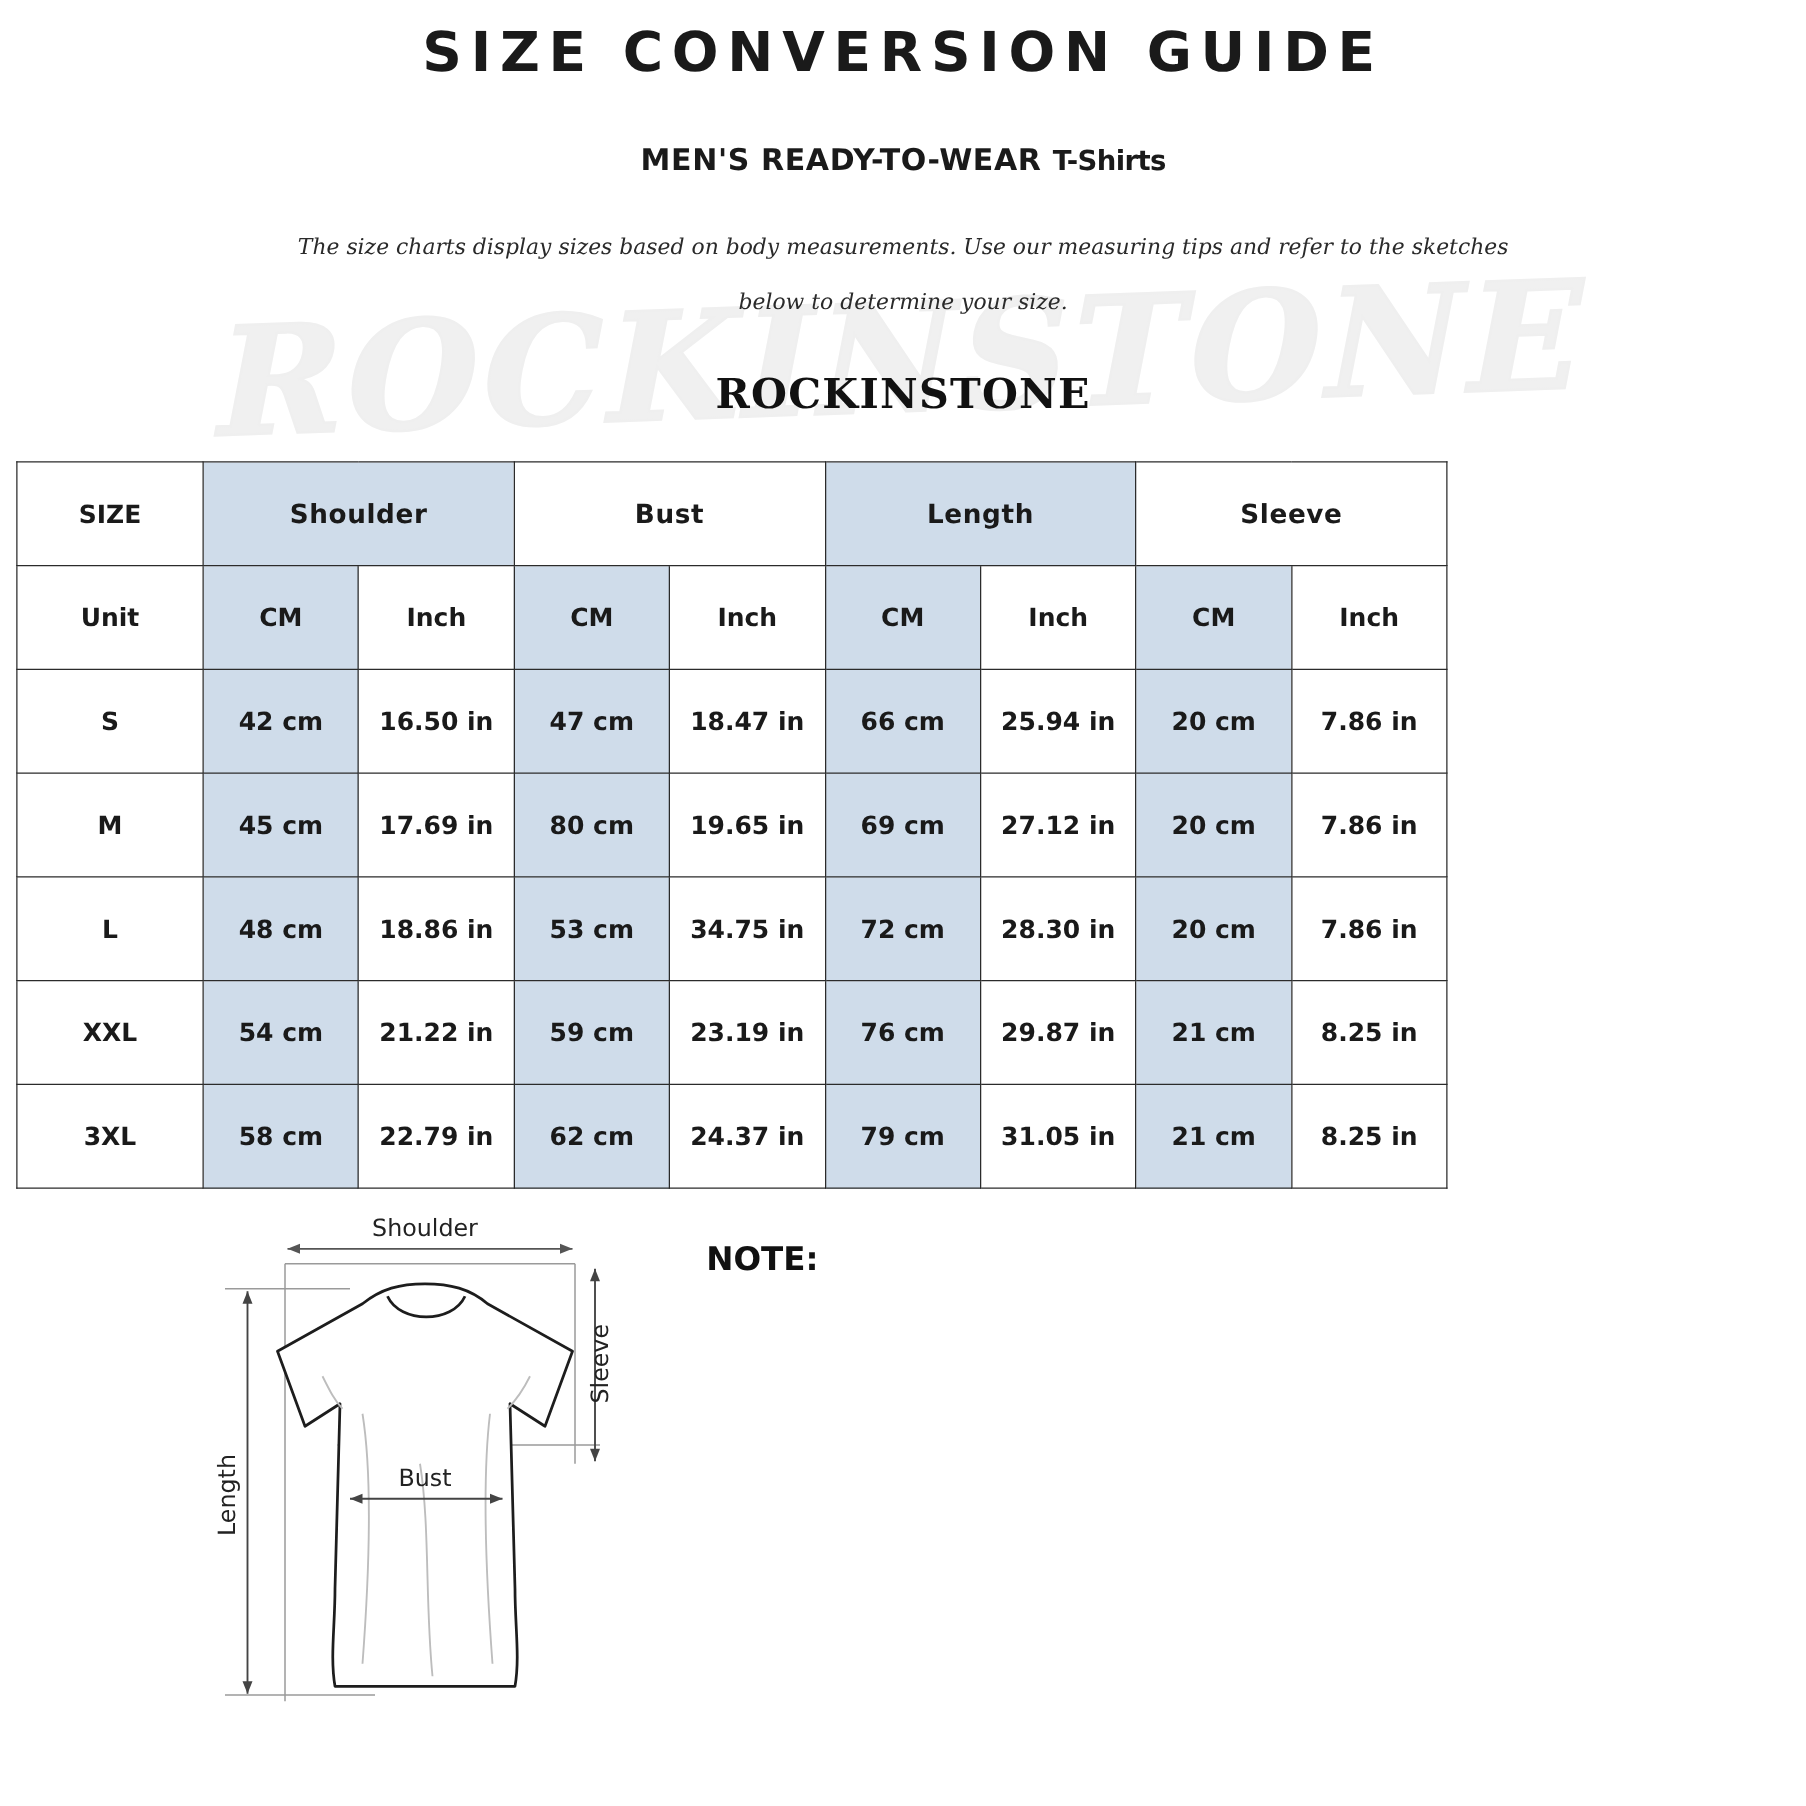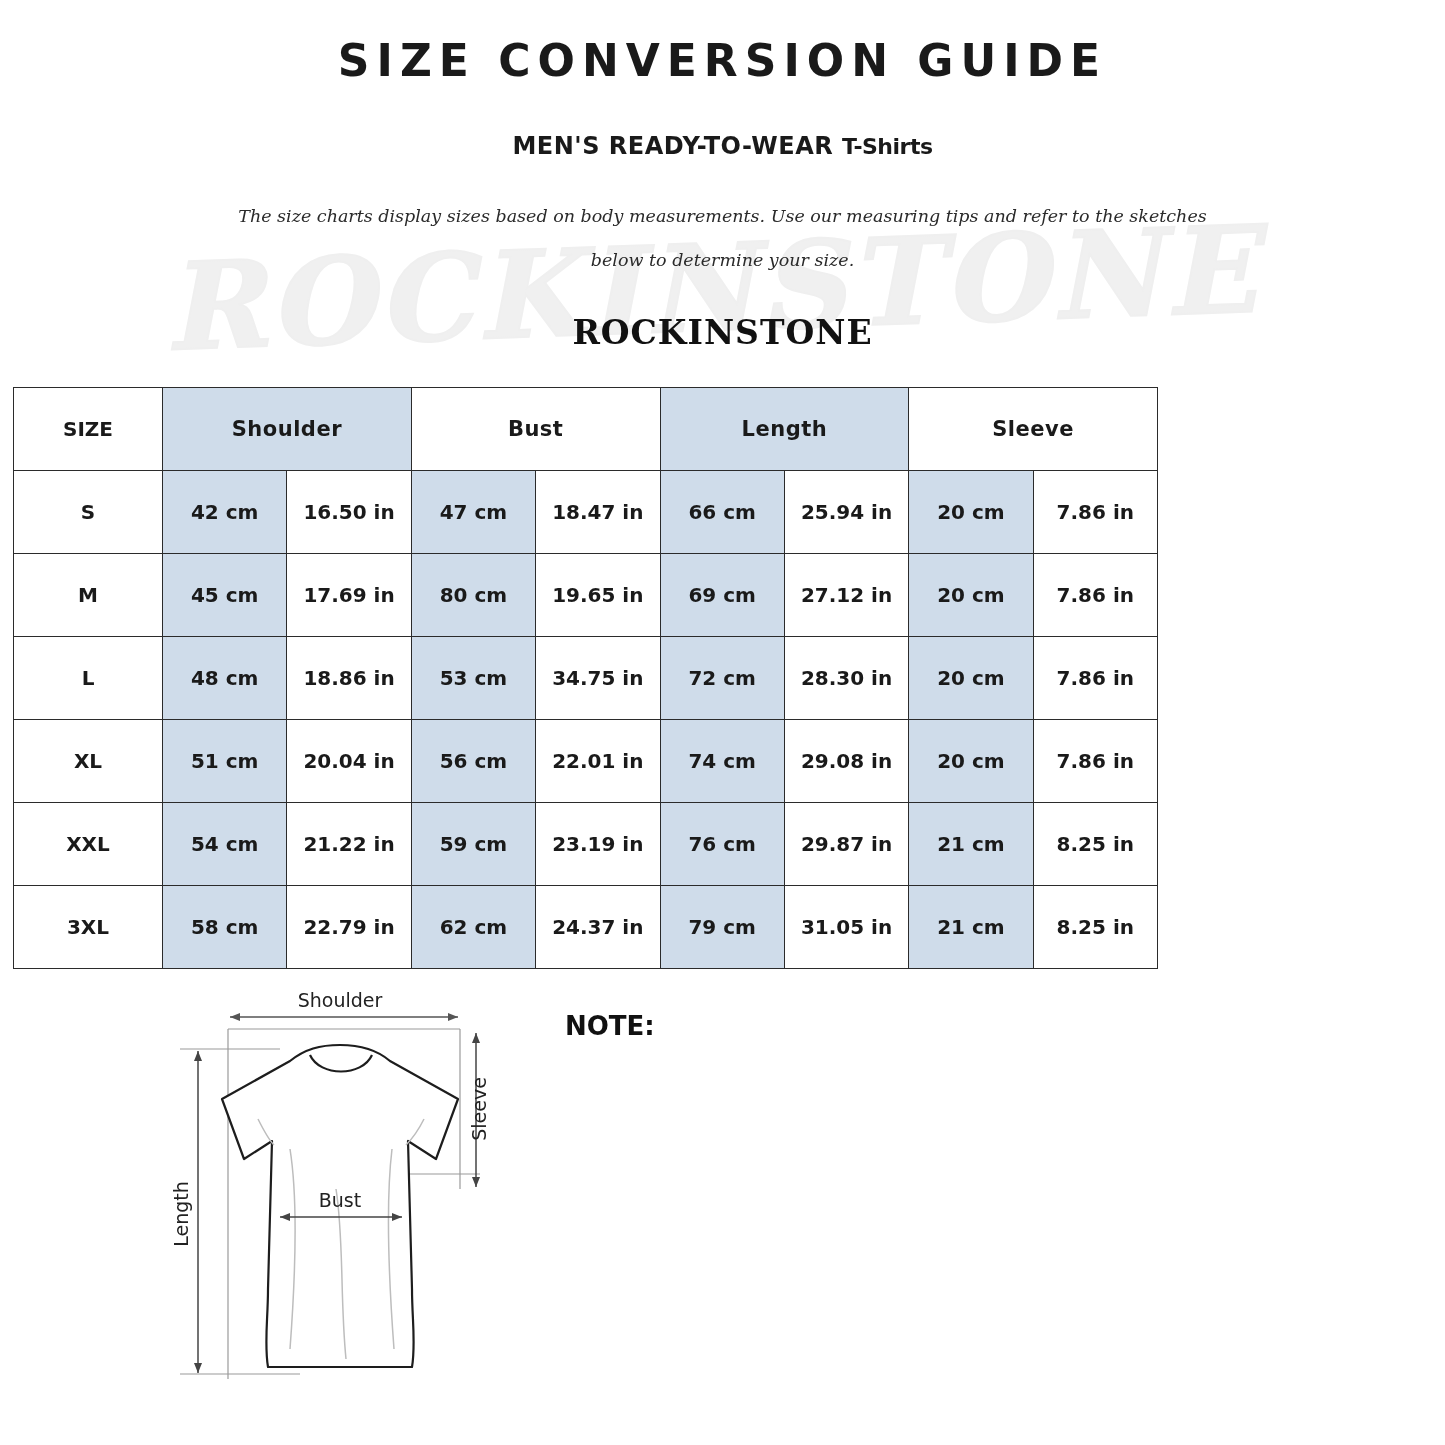--- a/index.html
+++ b/index.html
@@ -43,21 +43,21 @@
   }
   .content { position: relative; z-index: 2; }
 
   .title {
     text-align: center;
     font-family: "DejaVu Sans", sans-serif;
     font-weight: bold;
     font-size: 44px;
     letter-spacing: 7px;
     color: #1a1a1a;
-    padding-top: 35px;
+    padding-top: 17px;
   }
   .subtitle {
     text-align: center;
     font-weight: bold;
     font-size: 24px;
     letter-spacing: 0.5px;
     margin-top: 46px;
     color: #1a1a1a;
   }
   .subtitle .shirts {
@@ -162,20 +162,31 @@
     <div class="brand">ROCKINSTONE</div>
 
     <table class="size-table">
       <tbody>
         <tr>
           <th class="plain col-size">SIZE</th>
           <th class="shaded hdr-group" colspan="2">Shoulder</th>
           <th class="plain hdr-group" colspan="2">Bust</th>
           <th class="shaded hdr-group" colspan="2">Length</th>
           <th class="plain hdr-group" colspan="2">Sleeve</th>
+        </tr>
+        <tr>
+          <td class="plain col-size">Unit</td>
+          <td class="shaded col-val">CM</td>
+          <td class="plain col-val">Inch</td>
+          <td class="shaded col-val">CM</td>
+          <td class="plain col-val">Inch</td>
+          <td class="shaded col-val">CM</td>
+          <td class="plain col-val">Inch</td>
+          <td class="shaded col-val">CM</td>
+          <td class="plain col-val">Inch</td>
         </tr>
 
         <tr>
           <td class="plain">S</td>
           <td class="shaded">42 cm</td>
           <td class="plain">16.50 in</td>
           <td class="shaded">47 cm</td>
           <td class="plain">18.47 in</td>
           <td class="shaded">66 cm</td>
           <td class="plain">25.94 in</td>
@@ -200,31 +211,20 @@
           <td class="shaded">48 cm</td>
           <td class="plain">18.86 in</td>
           <td class="shaded">53 cm</td>
           <td class="plain">34.75 in</td>
           <td class="shaded">72 cm</td>
           <td class="plain">28.30 in</td>
           <td class="shaded">20 cm</td>
           <td class="plain">7.86 in</td>
         </tr>
 
-        <tr>
-          <td class="plain">XL</td>
-          <td class="shaded">51 cm</td>
-          <td class="plain">20.04 in</td>
-          <td class="shaded">56 cm</td>
-          <td class="plain">22.01 in</td>
-          <td class="shaded">74 cm</td>
-          <td class="plain">29.08 in</td>
-          <td class="shaded">20 cm</td>
-          <td class="plain">7.86 in</td>
-        </tr>
 
         <tr>
           <td class="plain">XXL</td>
           <td class="shaded">54 cm</td>
           <td class="plain">21.22 in</td>
           <td class="shaded">59 cm</td>
           <td class="plain">23.19 in</td>
           <td class="shaded">76 cm</td>
           <td class="plain">29.87 in</td>
           <td class="shaded">21 cm</td>

